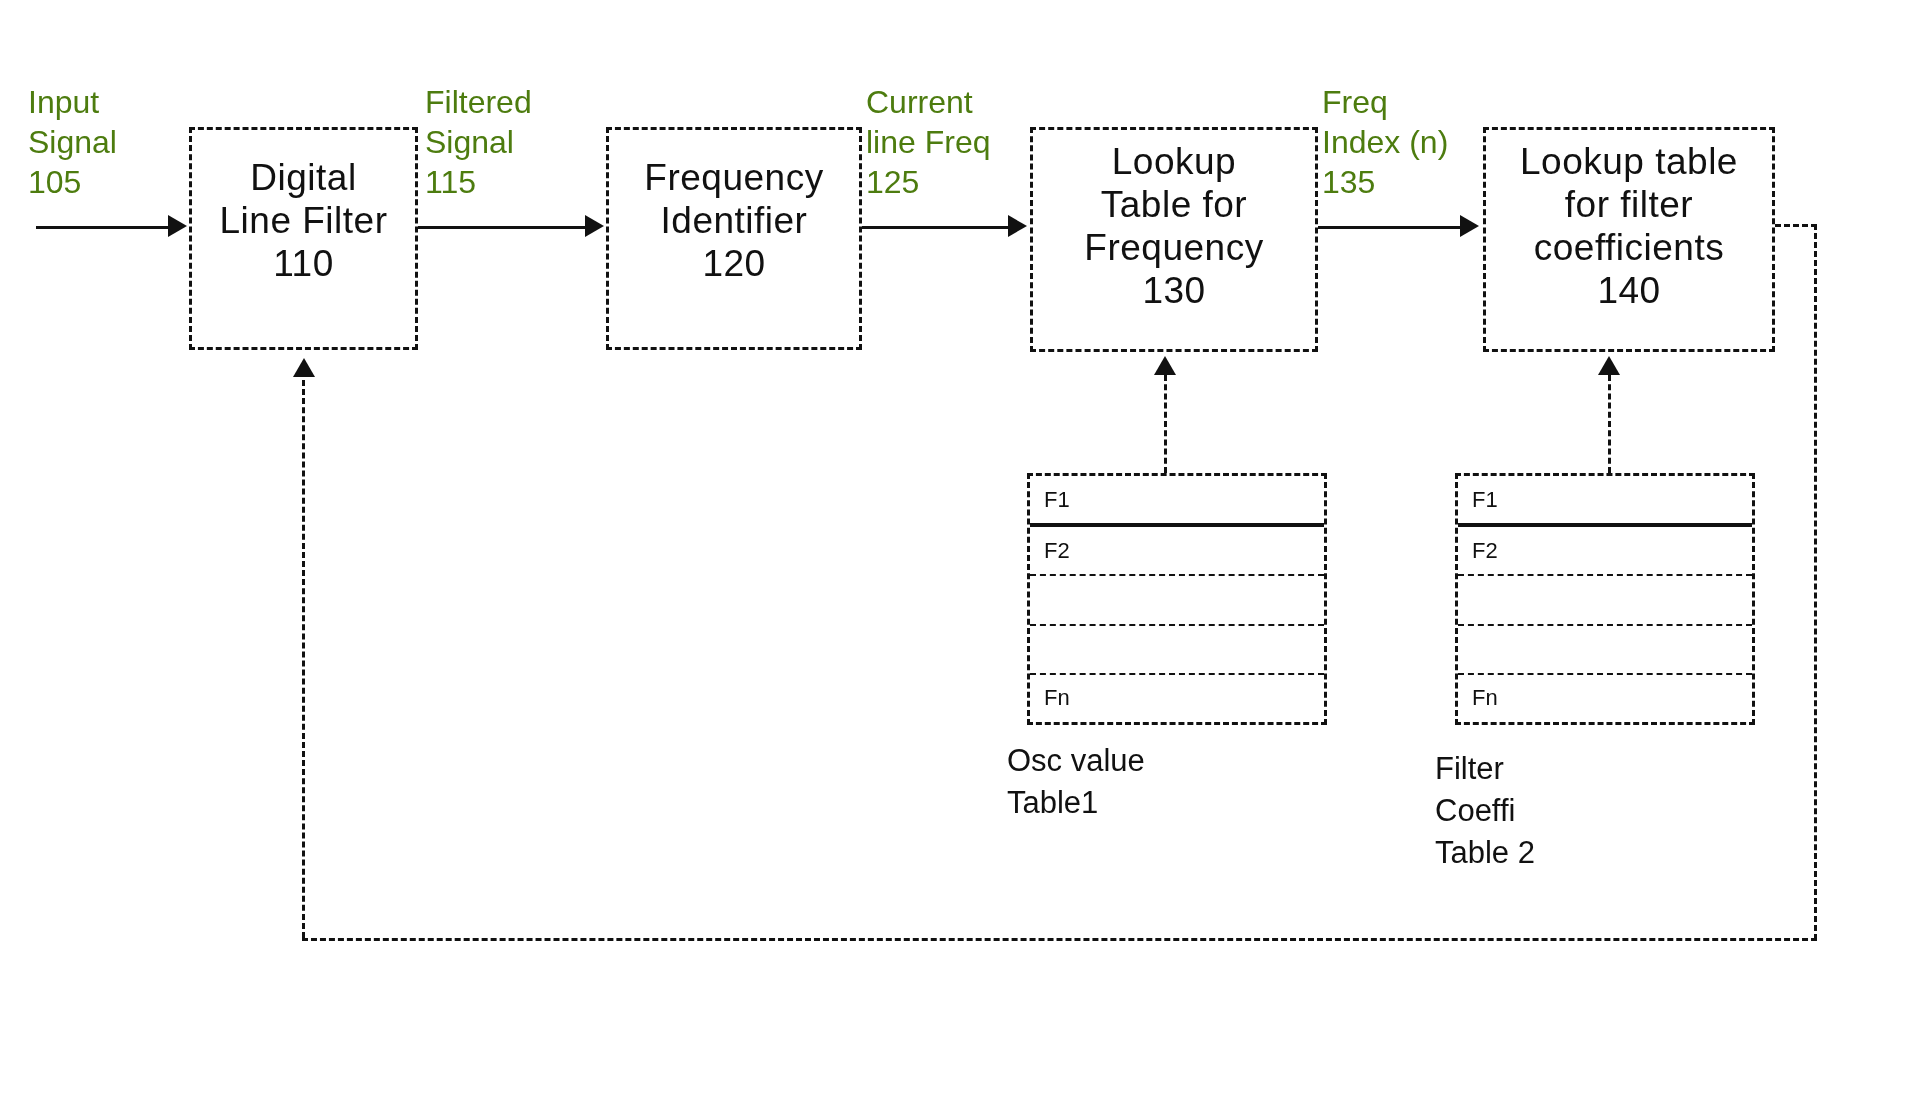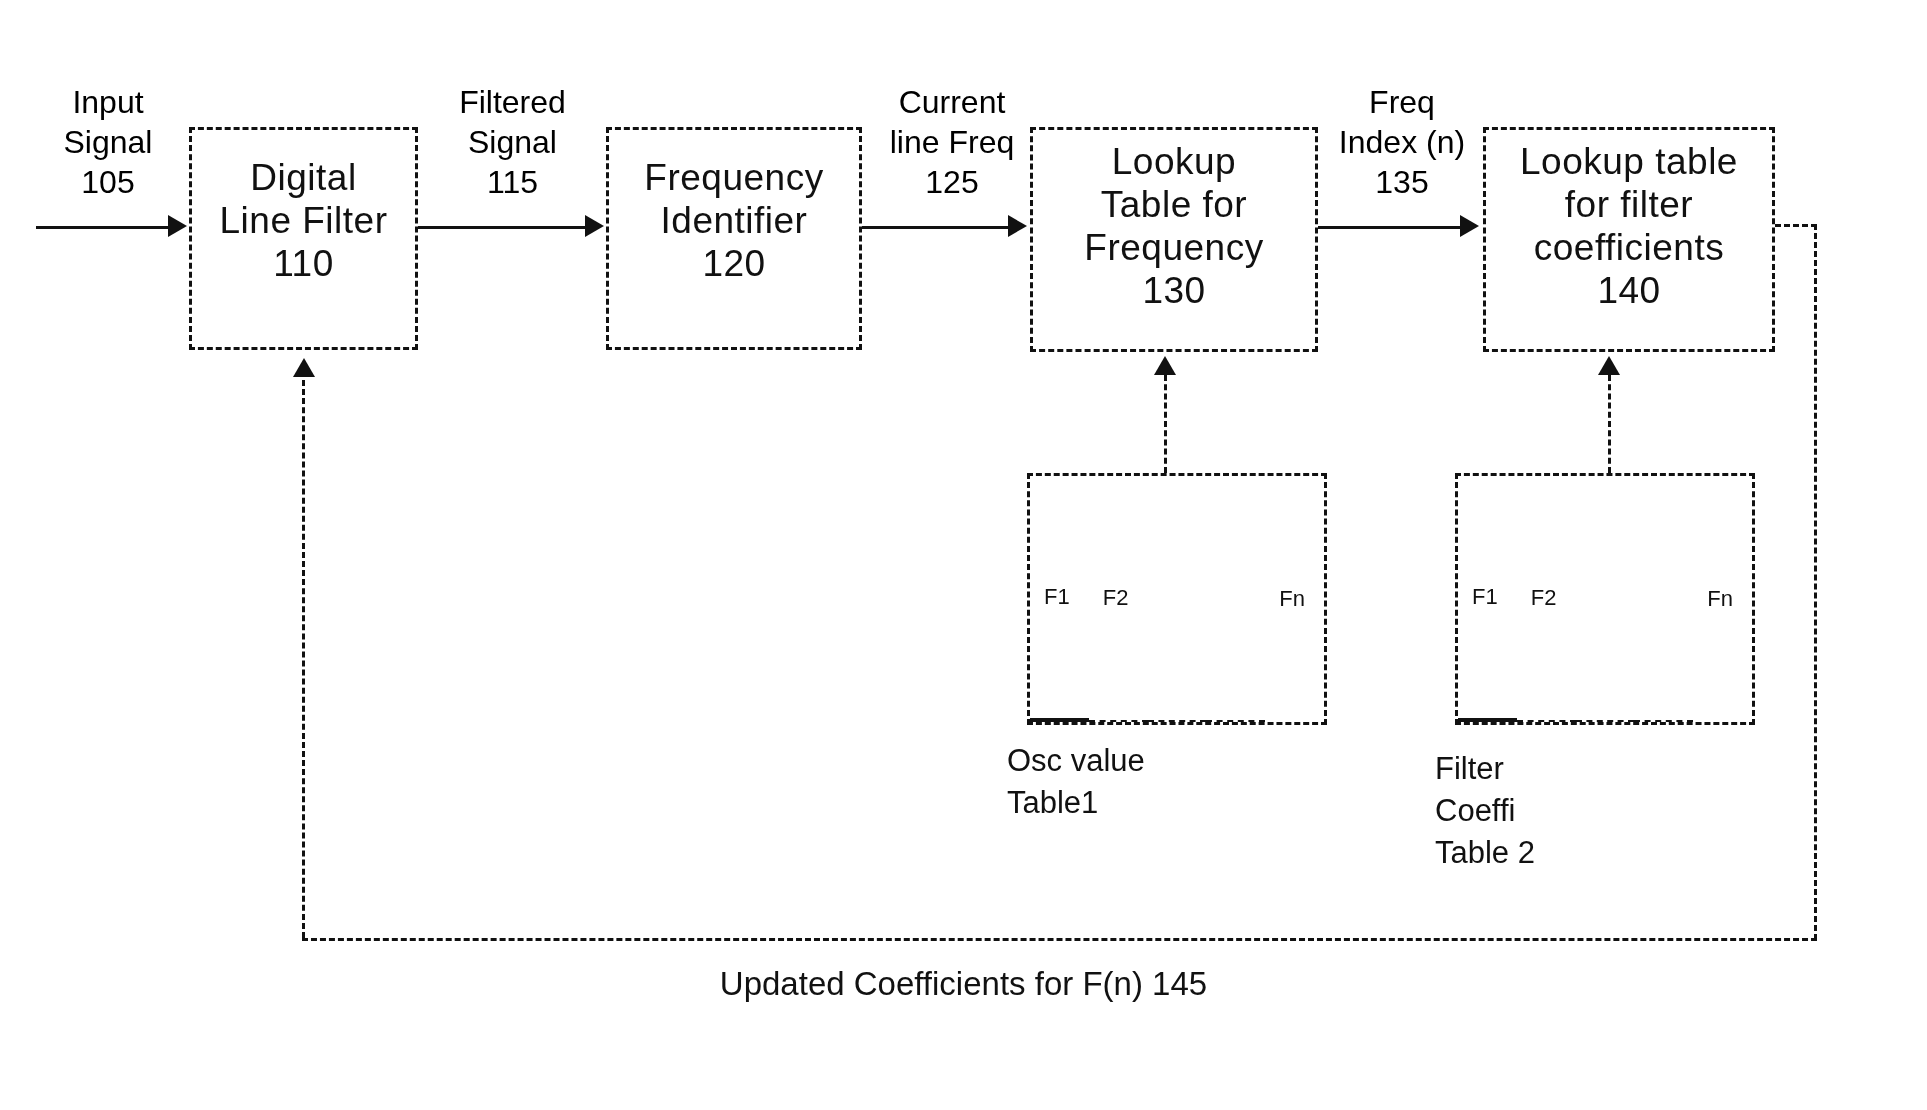--- a/index.html
+++ b/index.html
@@ -37,23 +37,23 @@
     text-align: center;
     letter-spacing: 0.5px;
     white-space: pre-line;
     color: #111;
   }
   
   .edge-label {
     position: absolute;
     font-size: 32px;
     line-height: 40px;
-    text-align: center;
+    text-align: left;
     white-space: pre-line;
-    color: #000000;
+    color: #4d7c0f;
   }
   
   .hline {
     position: absolute;
     height: 0;
     border-top: 3px solid #111;
   }
   .vline {
     position: absolute;
     width: 0;
@@ -79,21 +79,21 @@
     border-left: 11px solid transparent;
     border-right: 11px solid transparent;
   }
   
   .dtable {
     position: absolute;
     border: 3px dashed #111;
     background: #ffffff;
     box-sizing: border-box;
     display: flex;
-    flex-direction: row;
+    flex-direction: column;
   }
   .dtable .drow {
     flex: 1 1 0;
     border-bottom: 2px dashed #111;
     box-sizing: border-box;
     display: flex;
     align-items: center;
     padding-left: 14px;
     font-size: 22px;
     color: #111;
@@ -208,15 +208,14 @@
   <div class="caption" style="left:1435px; top:748px; width:340px;">Filter
 Coeffi
 Table 2</div>
 
   <div class="hline dashed" style="left:1775px; top:224px; width:42px;"></div>
   <div class="vline dashed" style="left:1814px; top:224px; height:716px;"></div>
   <div class="hline dashed" style="left:302px; top:938px; width:1515px;"></div>
   <div class="vline dashed" style="left:302px; top:380px; height:558px;"></div>
   <div class="arrow-up" style="left:293px; top:358px;"></div>
 
-  <div class="footer-label" style="left:0px; top:965px; width:1927px;">Updated Coefficients for F(n) 145</div>
 
 </div>
 
 </body></html>

